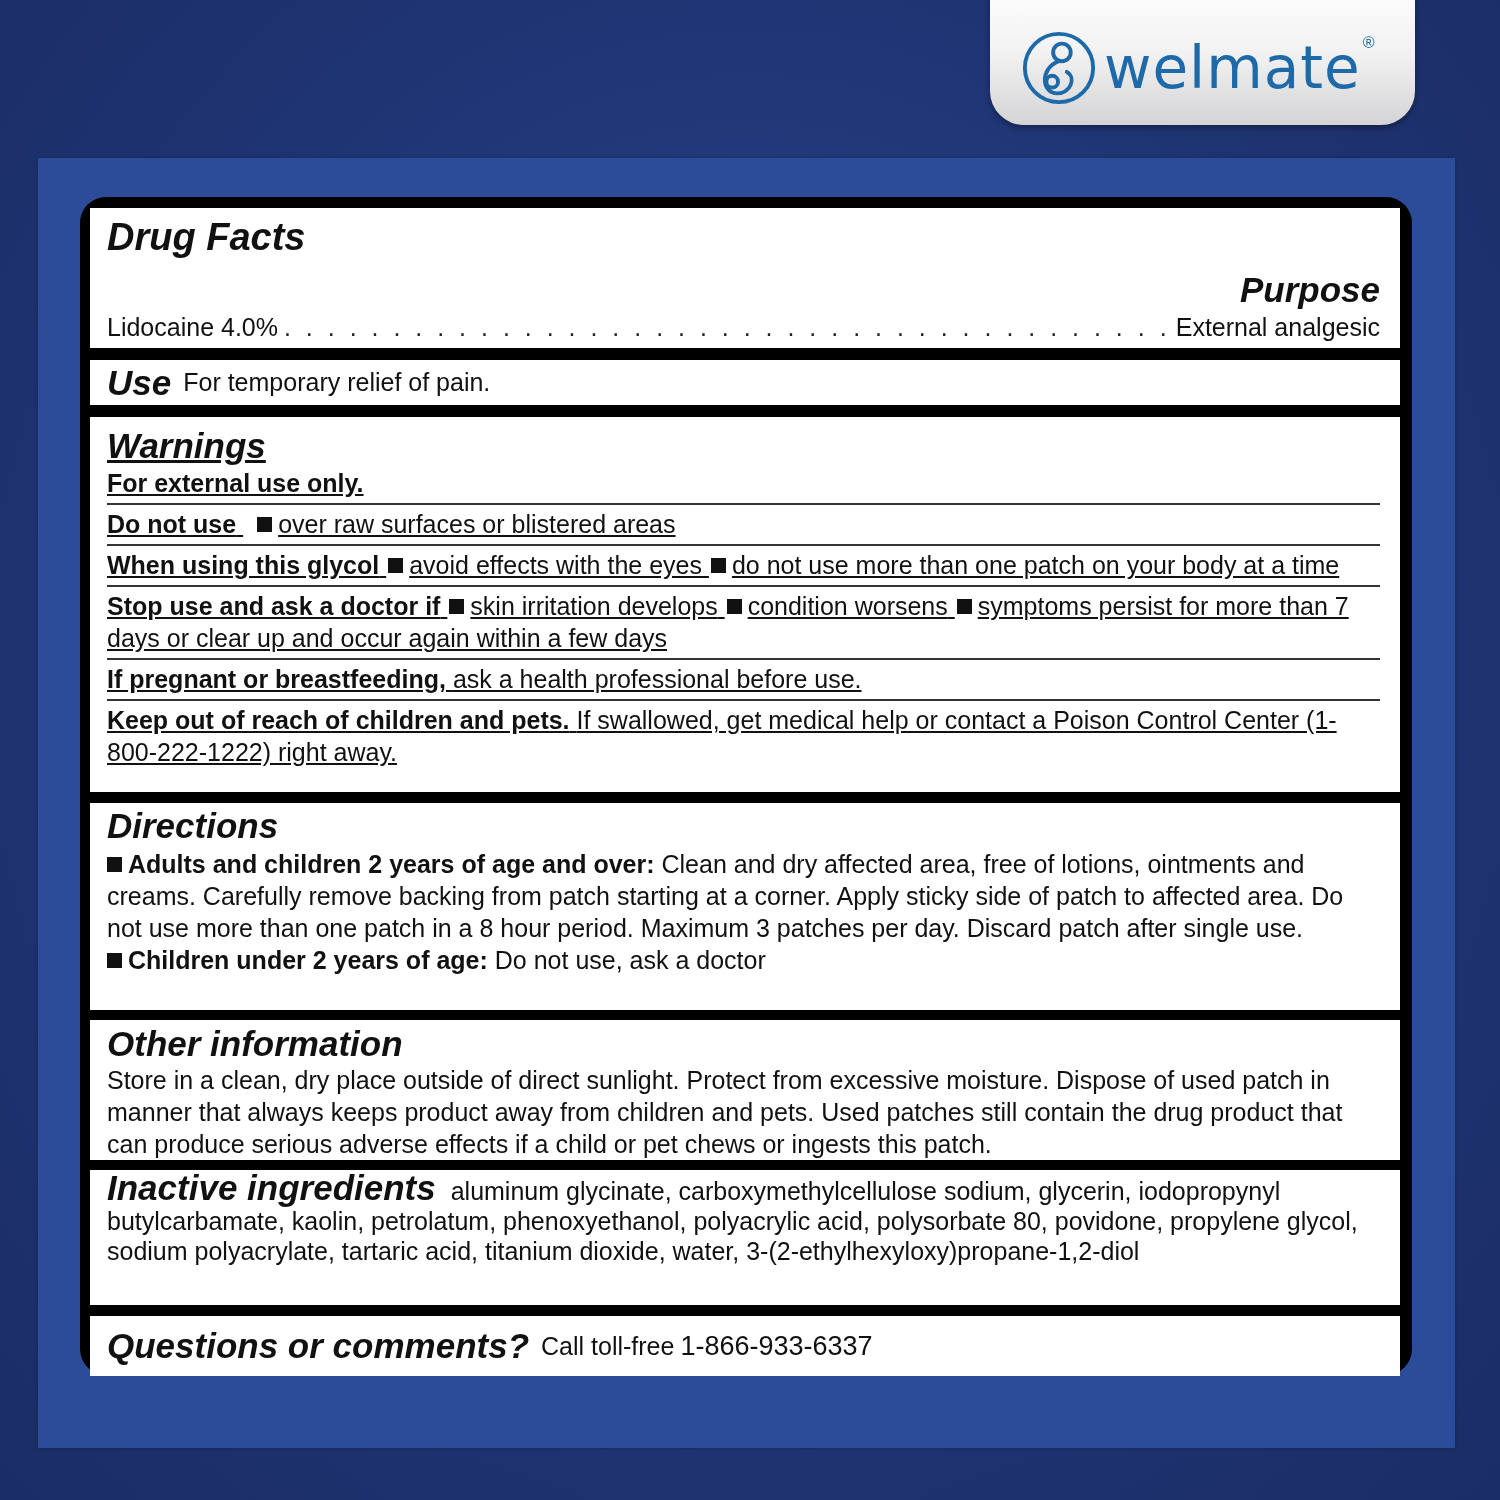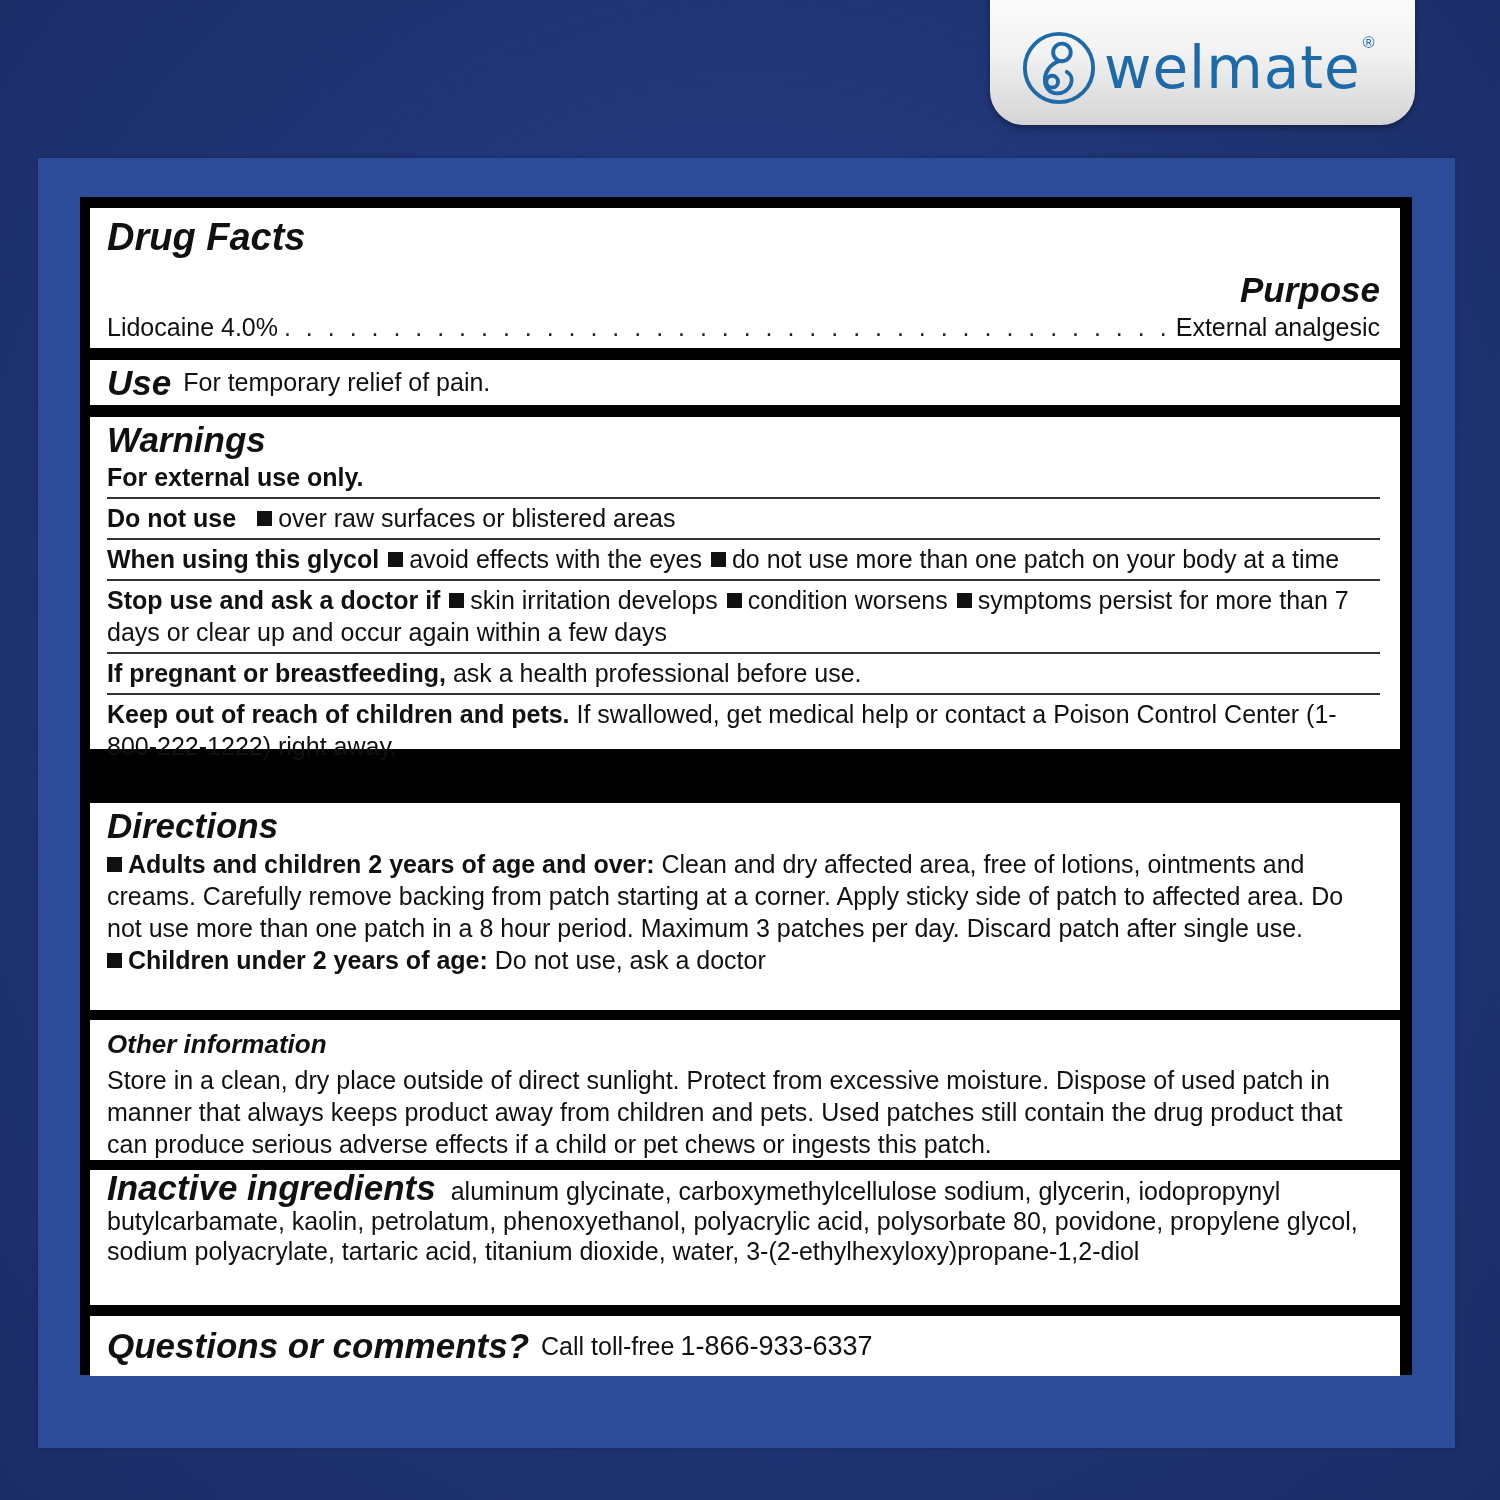--- a/index.html
+++ b/index.html
@@ -26,20 +26,21 @@
   .logo-reg { font-size:16px; color:#1e6aa8; align-self:flex-start; margin-top:6px; margin-left:2px; }
 
   .panel {
     position:absolute; left:38px; top:158px; width:1417px; height:1290px;
     background:#2c4b98;
     box-shadow: 0 0 4px rgba(0,0,0,0.25);
   }
   .frame {
     position:absolute; left:80px; top:197px; width:1332px; height:1178px;
     background:#000;
+    border-radius:26px;
   }
   .sec {
     position:absolute; left:10px; width:1310px; background:#fff; box-sizing:border-box;
     padding:0 30px 0 17px;
   }
   .h-italic { font-style:italic; font-weight:bold; }
   .cond { font-family: "Liberation Sans", sans-serif; }
   .rule { border-top:2px solid #333; margin-right:-10px; }
   .sq { display:inline-block; width:15px; height:15px; background:#111; margin:0 6px 0 2px; vertical-align:1px; }
   b { font-weight:bold; }
@@ -49,31 +50,31 @@
   .s1 .df { position:absolute; left:17px; top:8px; font-size:38px; }
   .s1 .ai { position:absolute; left:17px; top:62px; font-size:35px; }
   .s1 .pp { position:absolute; right:20px; top:62px; font-size:35px; }
   .s1 .row { position:absolute; left:17px; right:20px; top:104px; display:flex; font-size:25px; line-height:30px; }
   .s1 .dots { flex:1; overflow:hidden; white-space:nowrap; letter-spacing:4px; margin:0 6px; color:#222; }
 
   .s2 { top:163px; height:45px; display:flex; align-items:center; }
   .s2 .h { font-size:35px; margin-right:12px; }
   .s2 .t { font-size:25px; }
 
-  .s3 { top:220px; height:332px; padding-top:2px; }
+  .s3 { top:220px; height:375px; padding-top:8px;text-decoration:underline; }
   .s3 .h { font-size:35px; line-height:42px; }
   .s3 .line { font-size:25px; line-height:32px; padding:3px 0 4px; }
   .s3 .line.first { padding-top:0; }
 
   .s4 { top:606px; height:207px; }
   .s4 .h { font-size:35px; line-height:44px; padding-top:1px; }
   .s4 .p { font-size:25px; line-height:32px; }
 
   .s5 { top:823px; height:140px; }
-  .s5 .h { font-size:26px; line-height:40px; padding-top:4px; }
+  .s5 .h { font-size:35px; line-height:40px; padding-top:4px; }
   .s5 .p { font-size:25px; line-height:32px; }
 
   .s6 { top:973px; height:135px; padding-top:3px; }
   .s6 .p { font-size:25px; line-height:30px; }
   .s6 .h { font-size:35px; margin-right:8px; }
 
   .s7 { top:1119px; height:60px; display:flex; align-items:center; }
   .s7 .h { font-size:35px; margin-right:12px; }
   .s7 .t { font-size:25px; }
   .s7 .ph { font-size:27px; font-weight:normal; margin-left:6px; }

